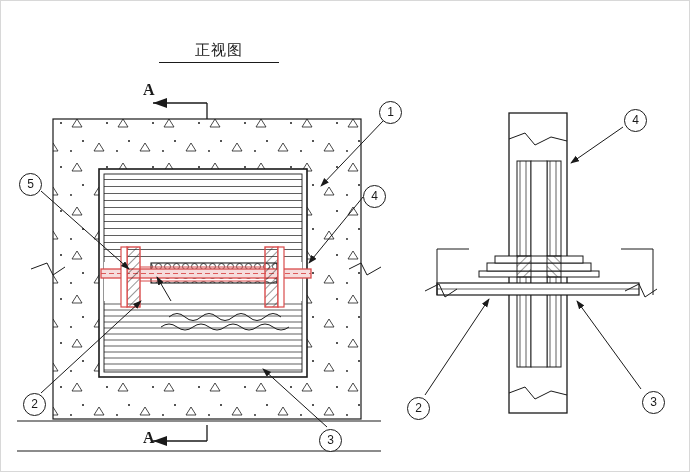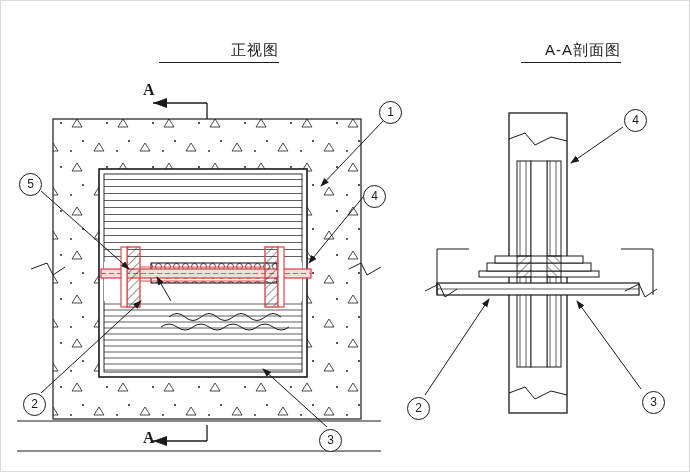--- a/index.html
+++ b/index.html
@@ -15,21 +15,21 @@
     font-family: "Liberation Sans", sans-serif;
     overflow: hidden;
     box-sizing: border-box;
     border: 1px solid #d8d8d8;
   }
   .title {
     position: absolute;
     font-size: 15px;
     color: #1a1a1a;
     letter-spacing: 1px;
-    text-align: right;
+    text-align: center;
     border-bottom: 1.5px solid #1a1a1a;
     padding-bottom: 2px;
     white-space: nowrap;
   }
   #title-front { left: 158px; top: 40px; width: 120px; }
   #title-section { left: 520px; top: 40px; width: 100px; }
 
   .sec-label {
     position: absolute;
     font-size: 16px;
@@ -243,21 +243,20 @@
         <line x1="622" y1="126" x2="570" y2="162" marker-end="url(#arrowFill)"></line>
 
         <line x1="424" y1="394" x2="488" y2="298" marker-end="url(#arrowFill)"></line>
 
         <line x1="640" y1="388" x2="576" y2="300" marker-end="url(#arrowFill)"></line>
       </g>
     </g>
   </svg>
 
   <div class="title" id="title-front">正视图</div>
-  <div class="title" id="title-section">A-A剖面图</div>
 
   <div class="sec-label" id="sec-label-top">A</div>
   <div class="sec-label" id="sec-label-bottom">A</div>
 
   <div class="callout" id="callout-1">1</div>
   <div class="callout" id="callout-4a">4</div>
   <div class="callout" id="callout-5">5</div>
   <div class="callout" id="callout-2a">2</div>
   <div class="callout" id="callout-3a">3</div>
   <div class="callout" id="callout-4b">4</div>

